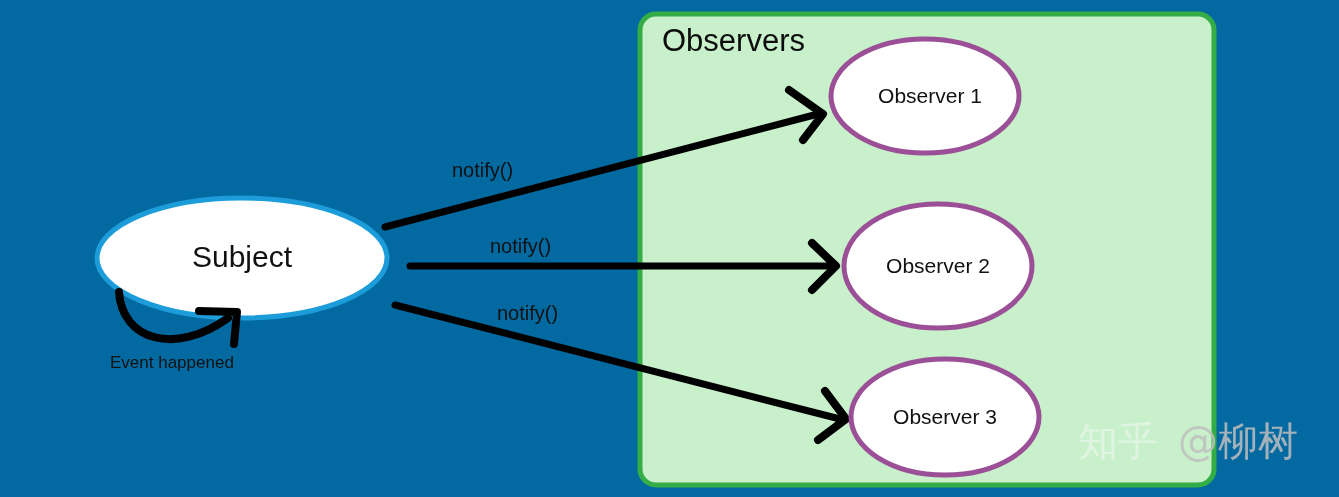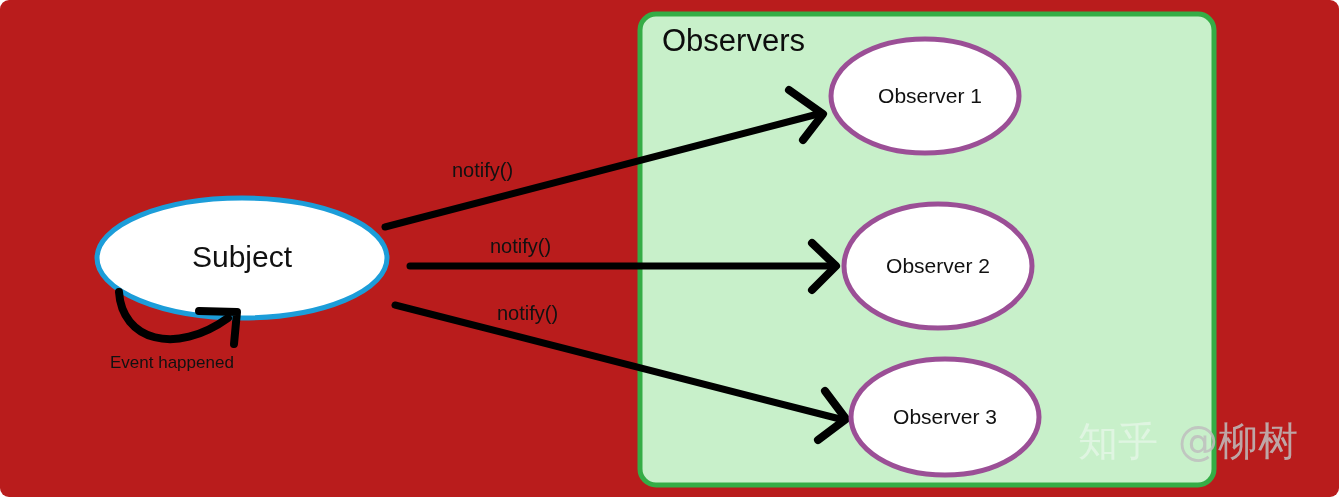--- a/index.html
+++ b/index.html
@@ -7,23 +7,22 @@
     padding: 0;
     background: #ffffff;
   }
   body {
     font-family: "Liberation Sans", sans-serif;
   }
   #canvas {
     position: relative;
     width: 1339px;
     height: 497px;
-    background: #b91c1c;
+    background: #0369a1;
     overflow: hidden;
-    border-radius: 9px;
   }
   #diagram-svg {
     position: absolute;
     left: 0;
     top: 0;
     width: 1339px;
     height: 497px;
   }
   .node-label {
     font-family: "Liberation Sans", sans-serif;

